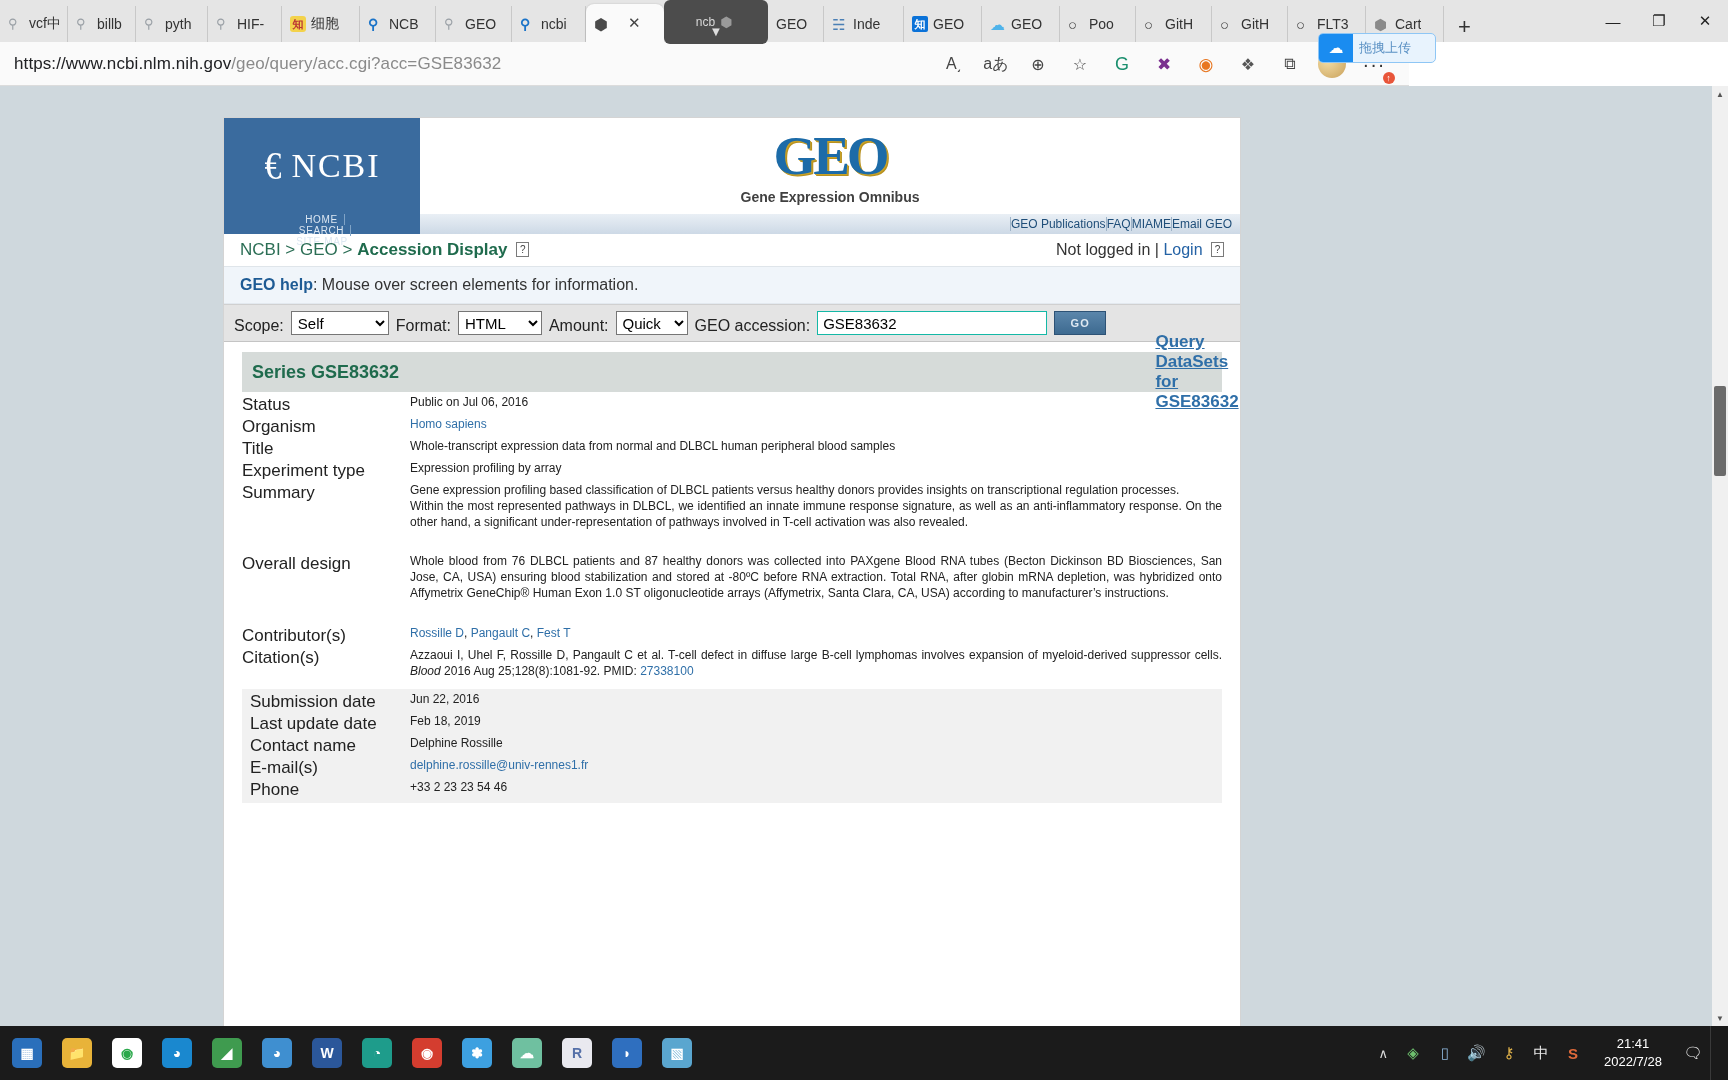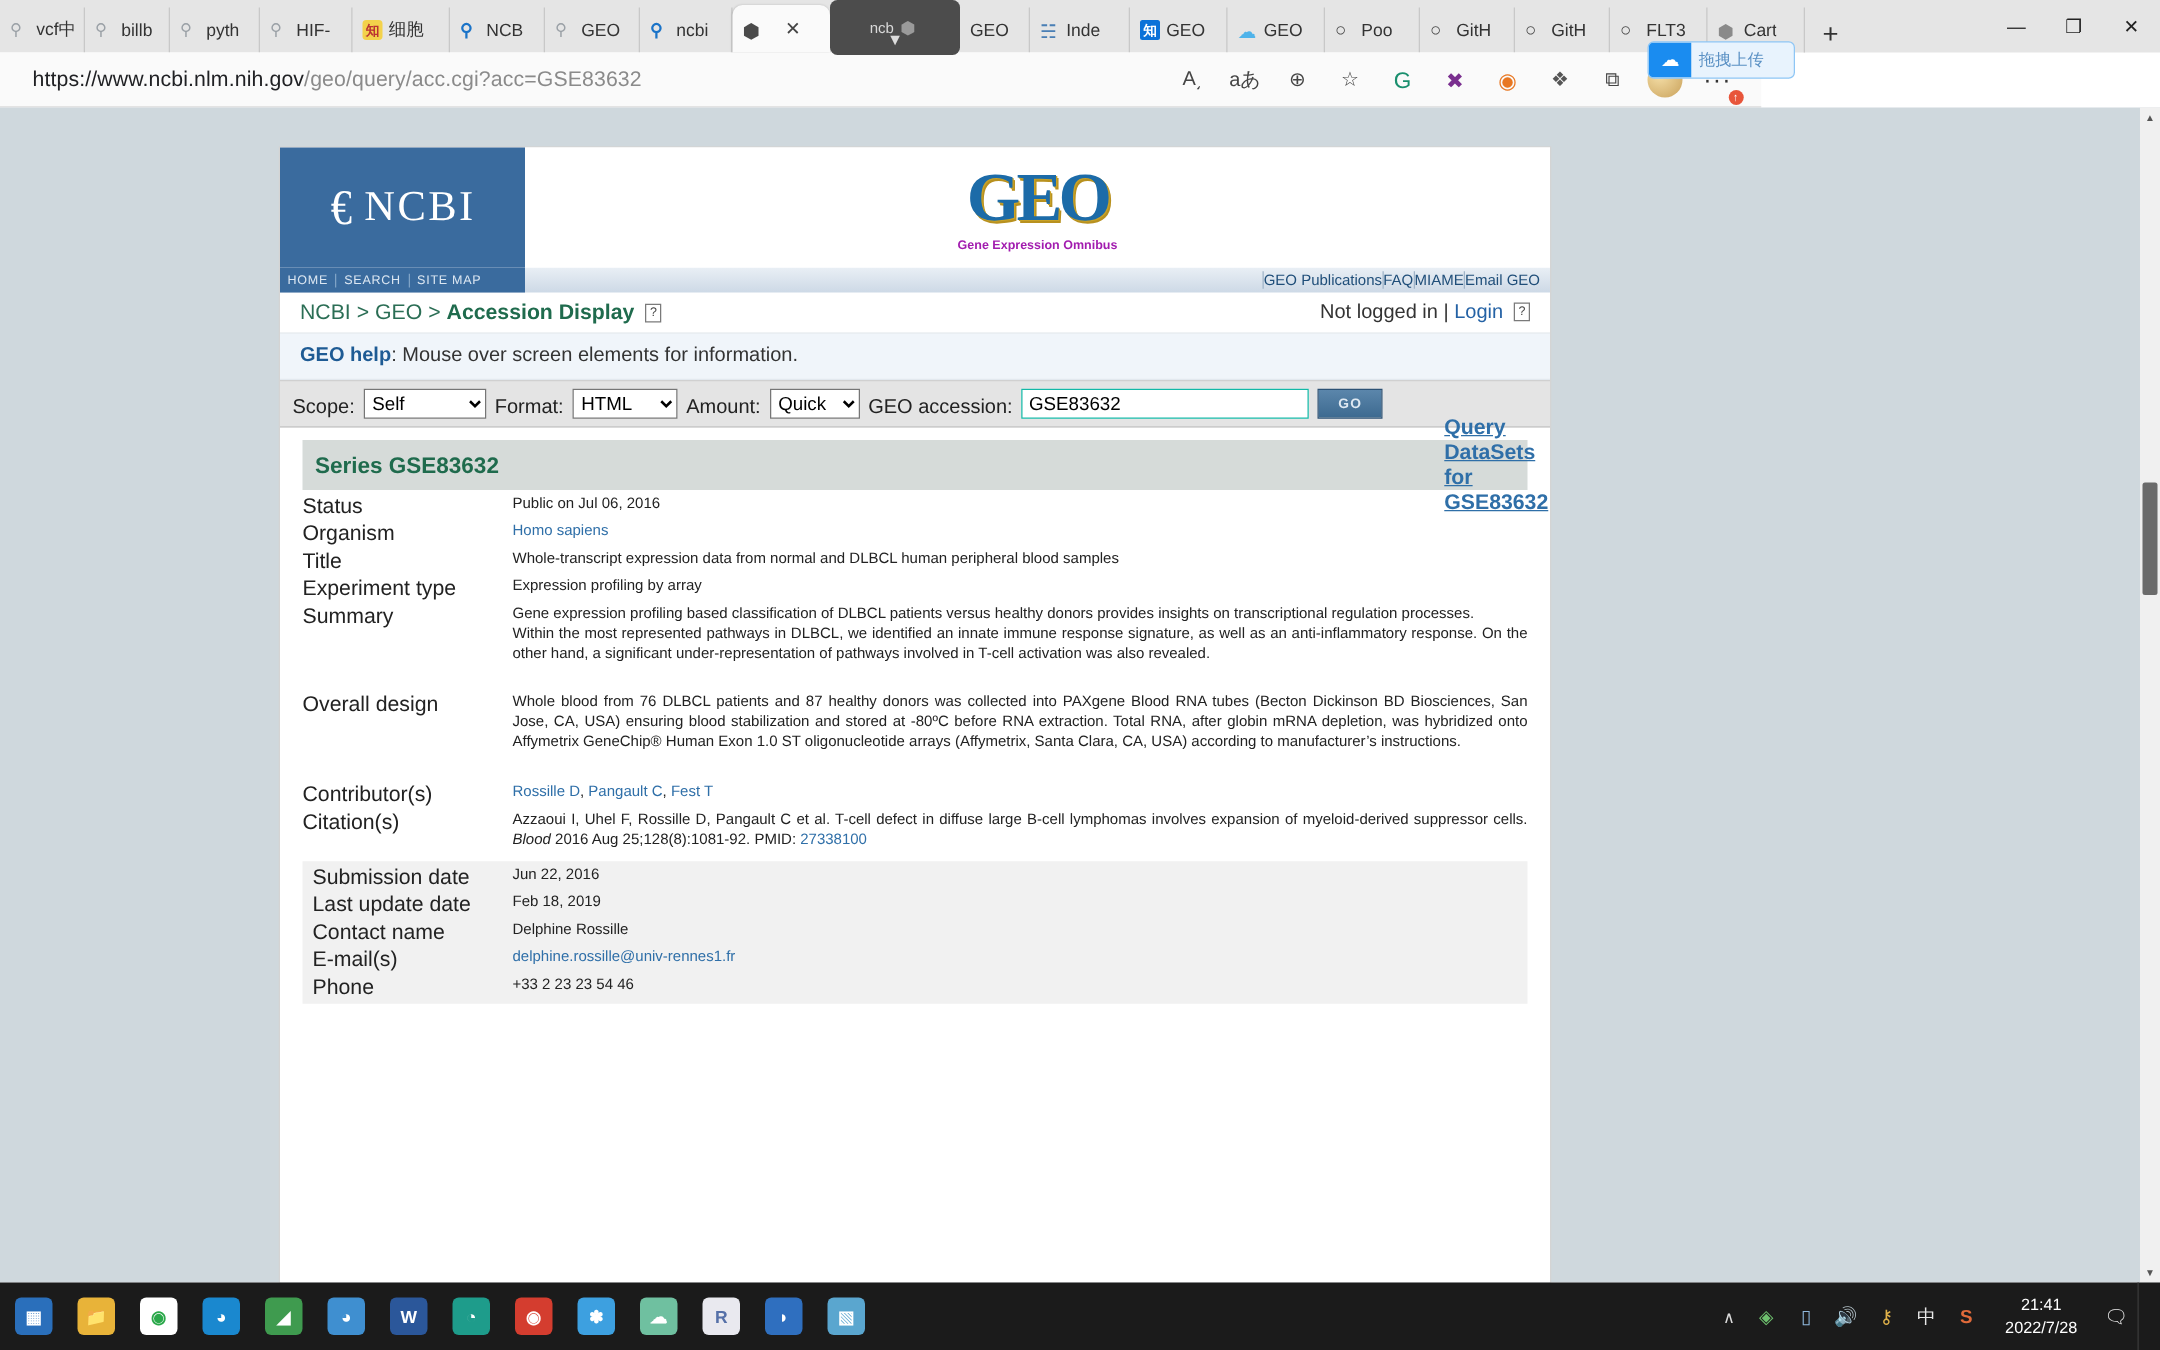--- a/index.html
+++ b/index.html
@@ -39,21 +39,20 @@
   .wincontrols {
     position:absolute; right:0; top:0; height:42px; display:flex; align-items:center;
   }
   .wc { width:46px; height:42px; display:flex; align-items:center; justify-content:center;
         font-size:15px; color:#222; }
 
   .urlbar {
     position:absolute; left:0; top:42px; width:1409px; height:44px;
     background:#fafafa; display:flex; align-items:center;
     border-bottom:1px solid #dcdcdc;
-    padding-left:12px;
   }
   .urlfield {
     margin-left:14px; font-size:17px; color:#202124; letter-spacing:.1px;
     white-space:nowrap;
   }
   .urlfield .dim { color:#8a8a8a; }
   .urlicons { position:absolute; right:16px; top:0; height:44px; display:flex; align-items:center; gap:4px; }
   .uicon { width:38px; height:38px; display:flex; align-items:center; justify-content:center;
            font-size:16px; color:#454545; border-radius:5px; }
   .ext-tooltip {
@@ -114,27 +113,28 @@
   .ncbi-logo .ntxt {
     font-family:"Liberation Serif", serif; font-size:34px; color:#fff; letter-spacing:2px;
   }
   .geo-banner { flex:1; background:#fff; display:flex; flex-direction:column;
                 align-items:center; justify-content:center; }
   .geo-word {
     font-family:"Liberation Serif", serif; font-size:55px; font-weight:bold;
     color:#1c6ba8; letter-spacing:-3px; line-height:1;
     text-shadow:1px 1px 0 #c9a227, 2px 2px 0 #b8911f;
   }
-  .geo-sub { font-size:10px; color:#a21caf; font-weight:bold; margin-top:6px; }
+  .geo-sub { font-size:14px; color:#404040; font-weight:bold; margin-top:6px; }
 
   .navbar { display:flex; height:20px;
             background:linear-gradient(180deg,#e9eff5,#cdd9e6); }
   .navbar-left {
     width:196px; background:#3a6b9e; display:flex; align-items:center; gap:0;
     padding-left:0;
+    flex-direction:column;
   }
   .navbar-left span {
     font-size:10px; color:#dce7f2; letter-spacing:.6px; padding:0 6px;
     border-right:1px solid #7fa3c6;
   }
   .navbar-left span:last-child { border-right:none; }
   .navbar-right { flex:1; display:flex; align-items:center; justify-content:flex-end;
                   padding-right:8px; gap:0; }
   .navbar-right a {
     font-size:12px; color:#1f4e79; text-decoration:none; padding:0 0;

